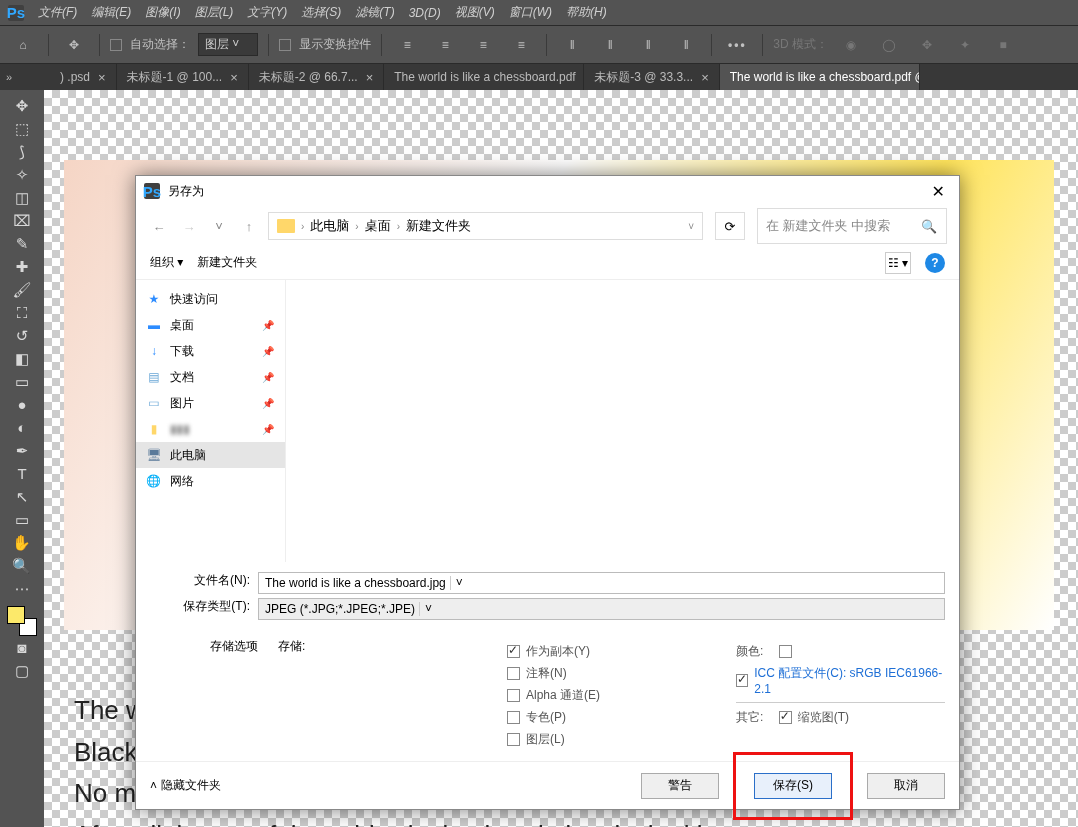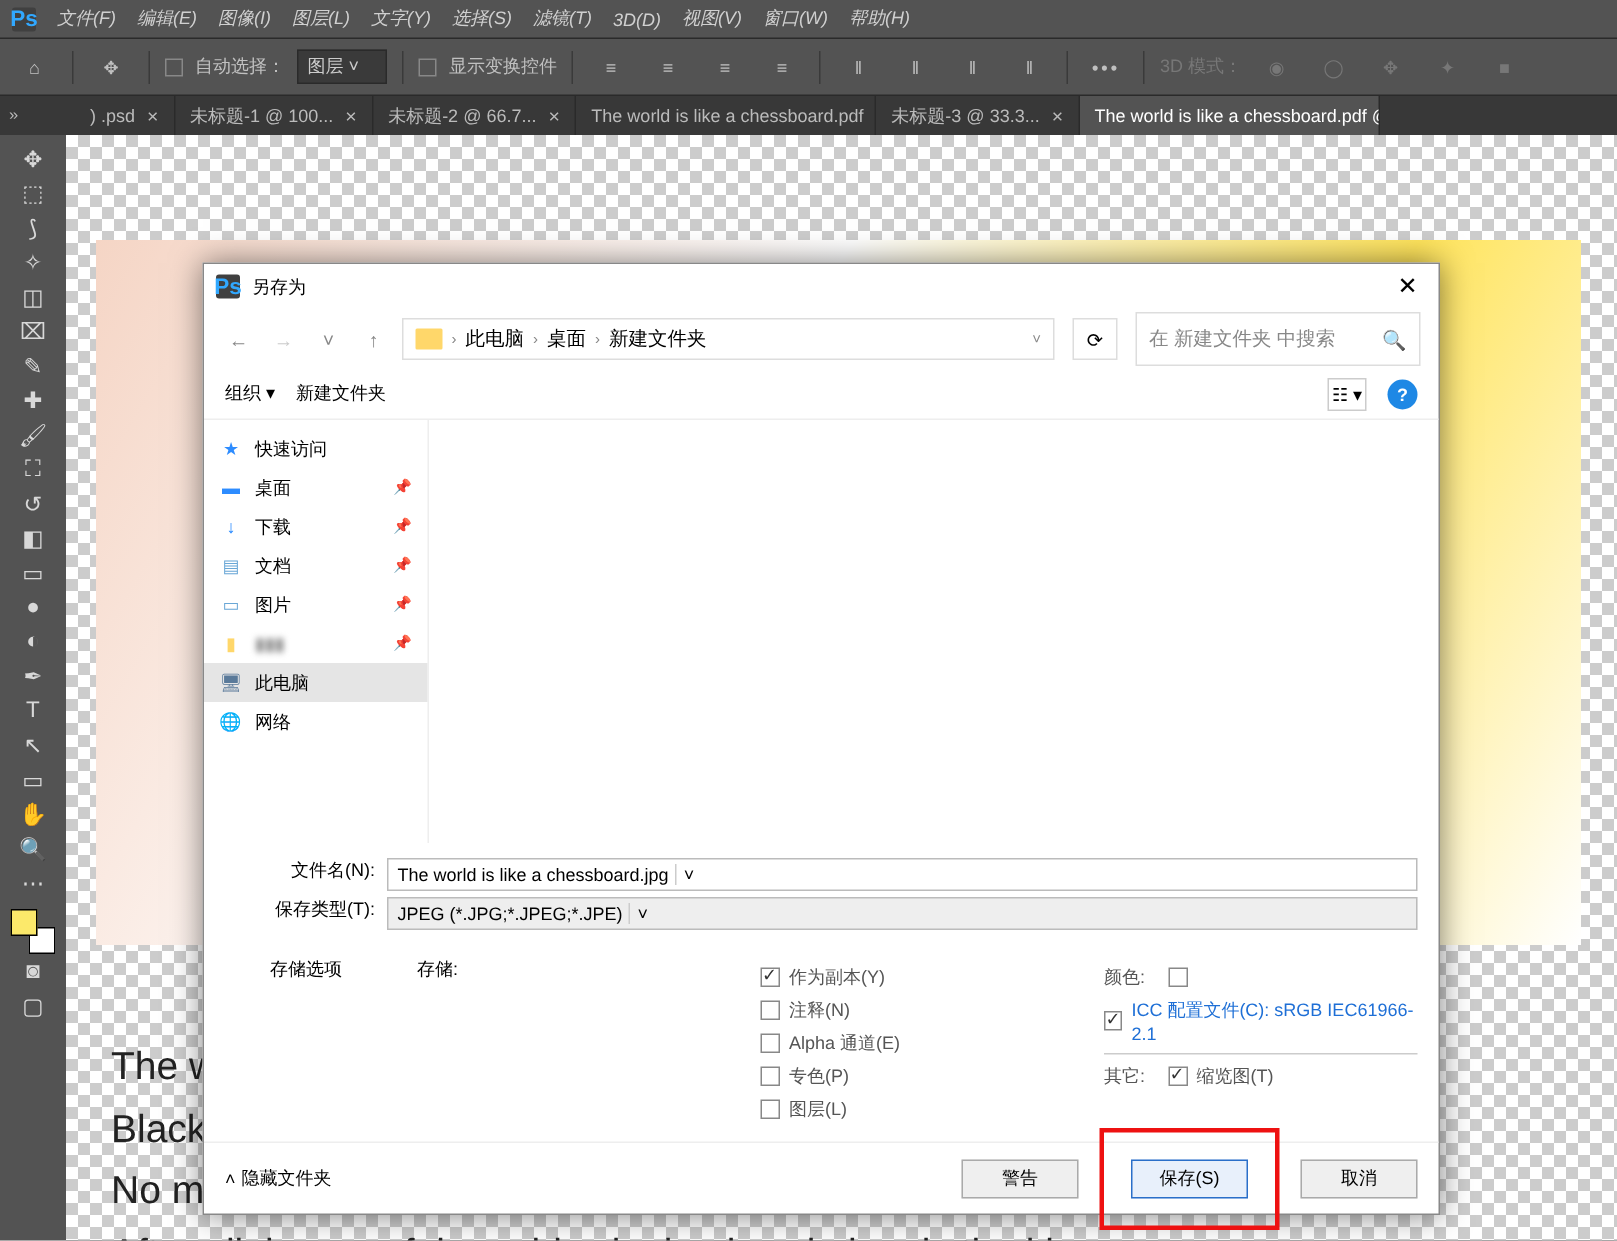--- a/index.html
+++ b/index.html
@@ -67,21 +67,21 @@
 .main-pane { flex:1; padding:10px; color:#555; font-size:12px; text-align:center;}
 
 .dlg-fields { padding:6px 14px; font-size:12px;}
 .field-row { display:flex; align-items:flex-start; margin:4px 0;}
 .field-row label { width:108px; text-align:right; padding-right:8px;}
 .field-row .inp { flex:1; height:22px; border:1px solid #bbb; padding:0 6px; display:flex; align-items:center; background:#fff;}
 .field-row .sel { background:#eee;}
 .drop { width:18px; text-align:center; border-left:1px solid #ccc; margin-left:4px;}
 
 .save-opts { display:flex; padding:8px 14px; font-size:12px; gap:20px;}
-.save-col1 { width:108px; text-align:center;}
+.save-col1 { width:108px; text-align:right;}
 .save-col { flex:1;}
 .save-col h { display:block; margin-bottom:6px; color:#000;}
 .chk-row { display:flex; align-items:center; gap:6px; margin:5px 0; color:#555;}
 .chk { width:13px; height:13px; border:1px solid #888; display:inline-block;}
 .chk.on { background:#fff; position:relative;}
 .chk.on::after { content:"✓"; position:absolute; left:0; top:-3px; font-size:12px; color:#333;}
 .link { color:#1e6fd6;}
 
 .dlg-footer { height:48px; display:flex; align-items:center; padding:0 14px; gap:14px; border-top:1px solid #eee; font-size:12px;}
 .dlg-footer .spacer { flex:1;}

